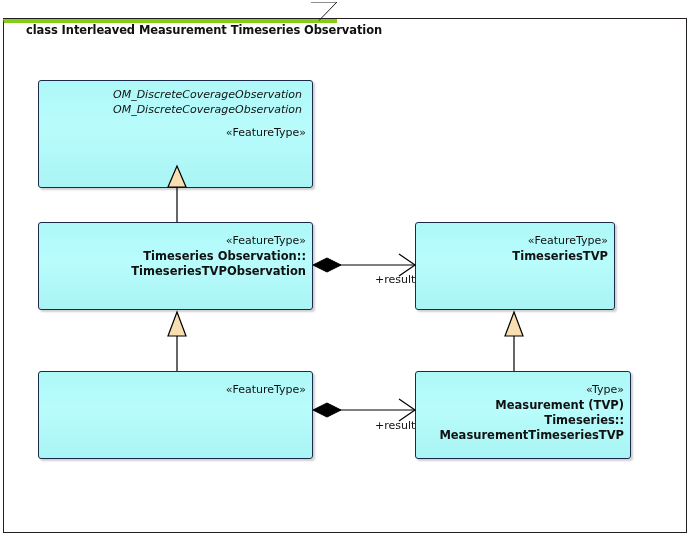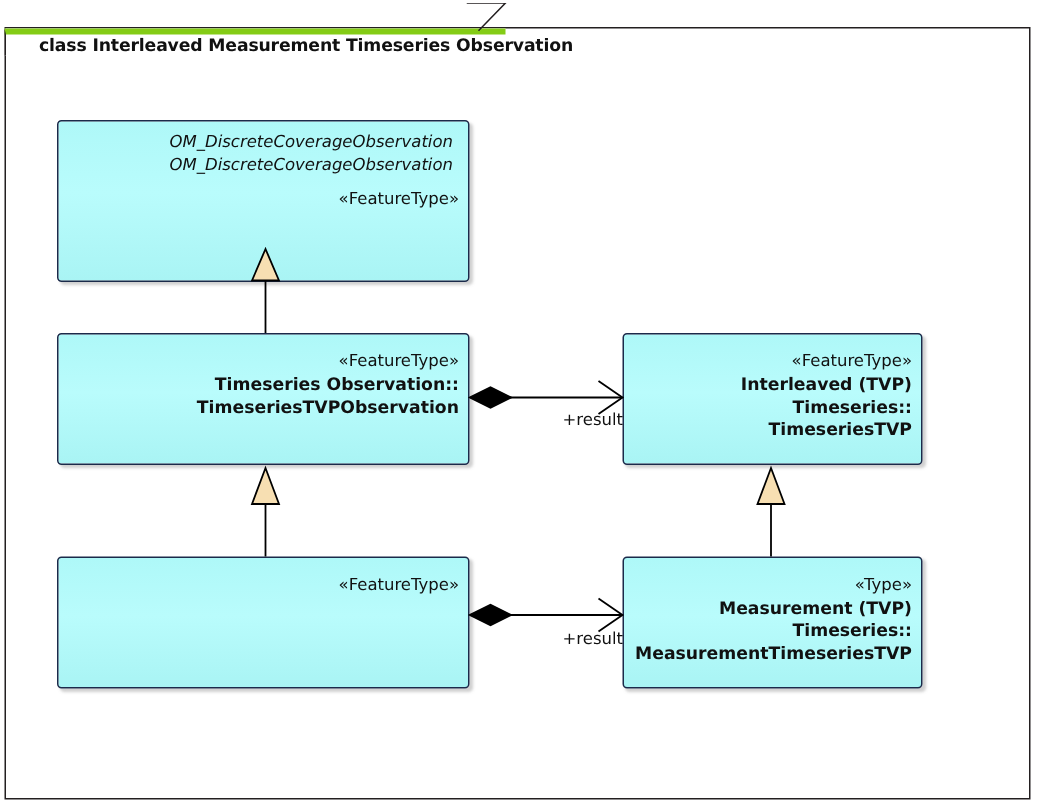--- a/index.html
+++ b/index.html
@@ -139,29 +139,28 @@
   </div>
 
   <div class="uml-box" style="left:38px; top:222px; width:275px; height:88px; padding-top:11px;">
     <div class="uml-line stereo">«FeatureType»</div>
     <div class="uml-line name">Timeseries Observation::</div>
     <div class="uml-line name">TimeseriesTVPObservation</div>
   </div>
 
   <div class="uml-box" style="left:415px; top:222px; width:200px; height:88px; padding-top:11px;">
     <div class="uml-line stereo">«FeatureType»</div>
-    <div class="uml-line name">Interleaved (TVP) Timeseries::</div>
     <div class="uml-line name">TimeseriesTVP</div>
   </div>
 
   <div class="uml-box" style="left:38px; top:371px; width:275px; height:88px; padding-top:11px;">
     <div class="uml-line stereo">«FeatureType»</div>
   </div>
 
-  <div class="uml-box" style="left:415px; top:371px; width:200px; height:88px; padding-top:11px;">
+  <div class="uml-box" style="left:415px; top:371px; width:216px; height:88px; padding-top:11px;">
     <div class="uml-line stereo">«Type»</div>
     <div class="uml-line name">Measurement (TVP) Timeseries::</div>
     <div class="uml-line name">MeasurementTimeseriesTVP</div>
   </div>
 
   <svg class="edges" viewBox="0 0 693 539">
 
     
     <g>
       <line x1="177" y1="222" x2="177" y2="187" stroke="#000000" stroke-width="1.2"></line>

